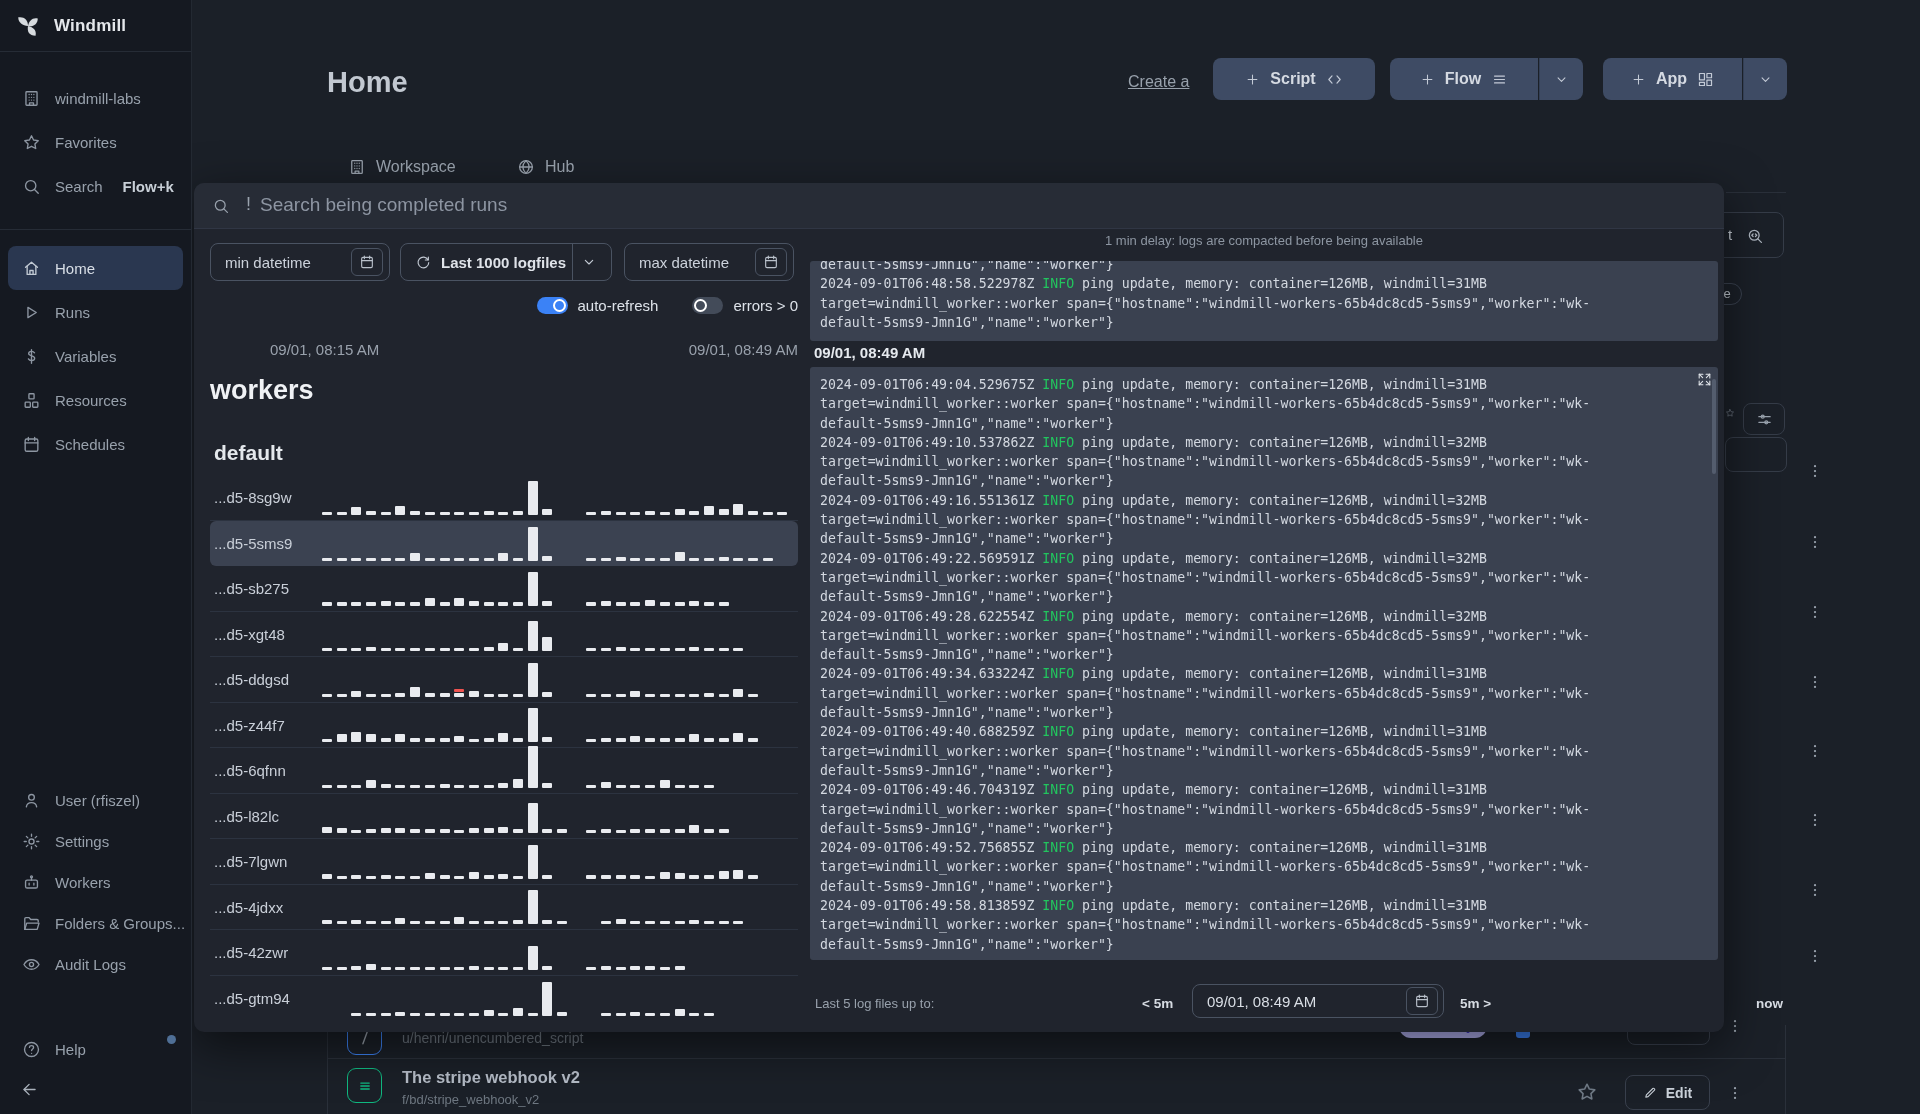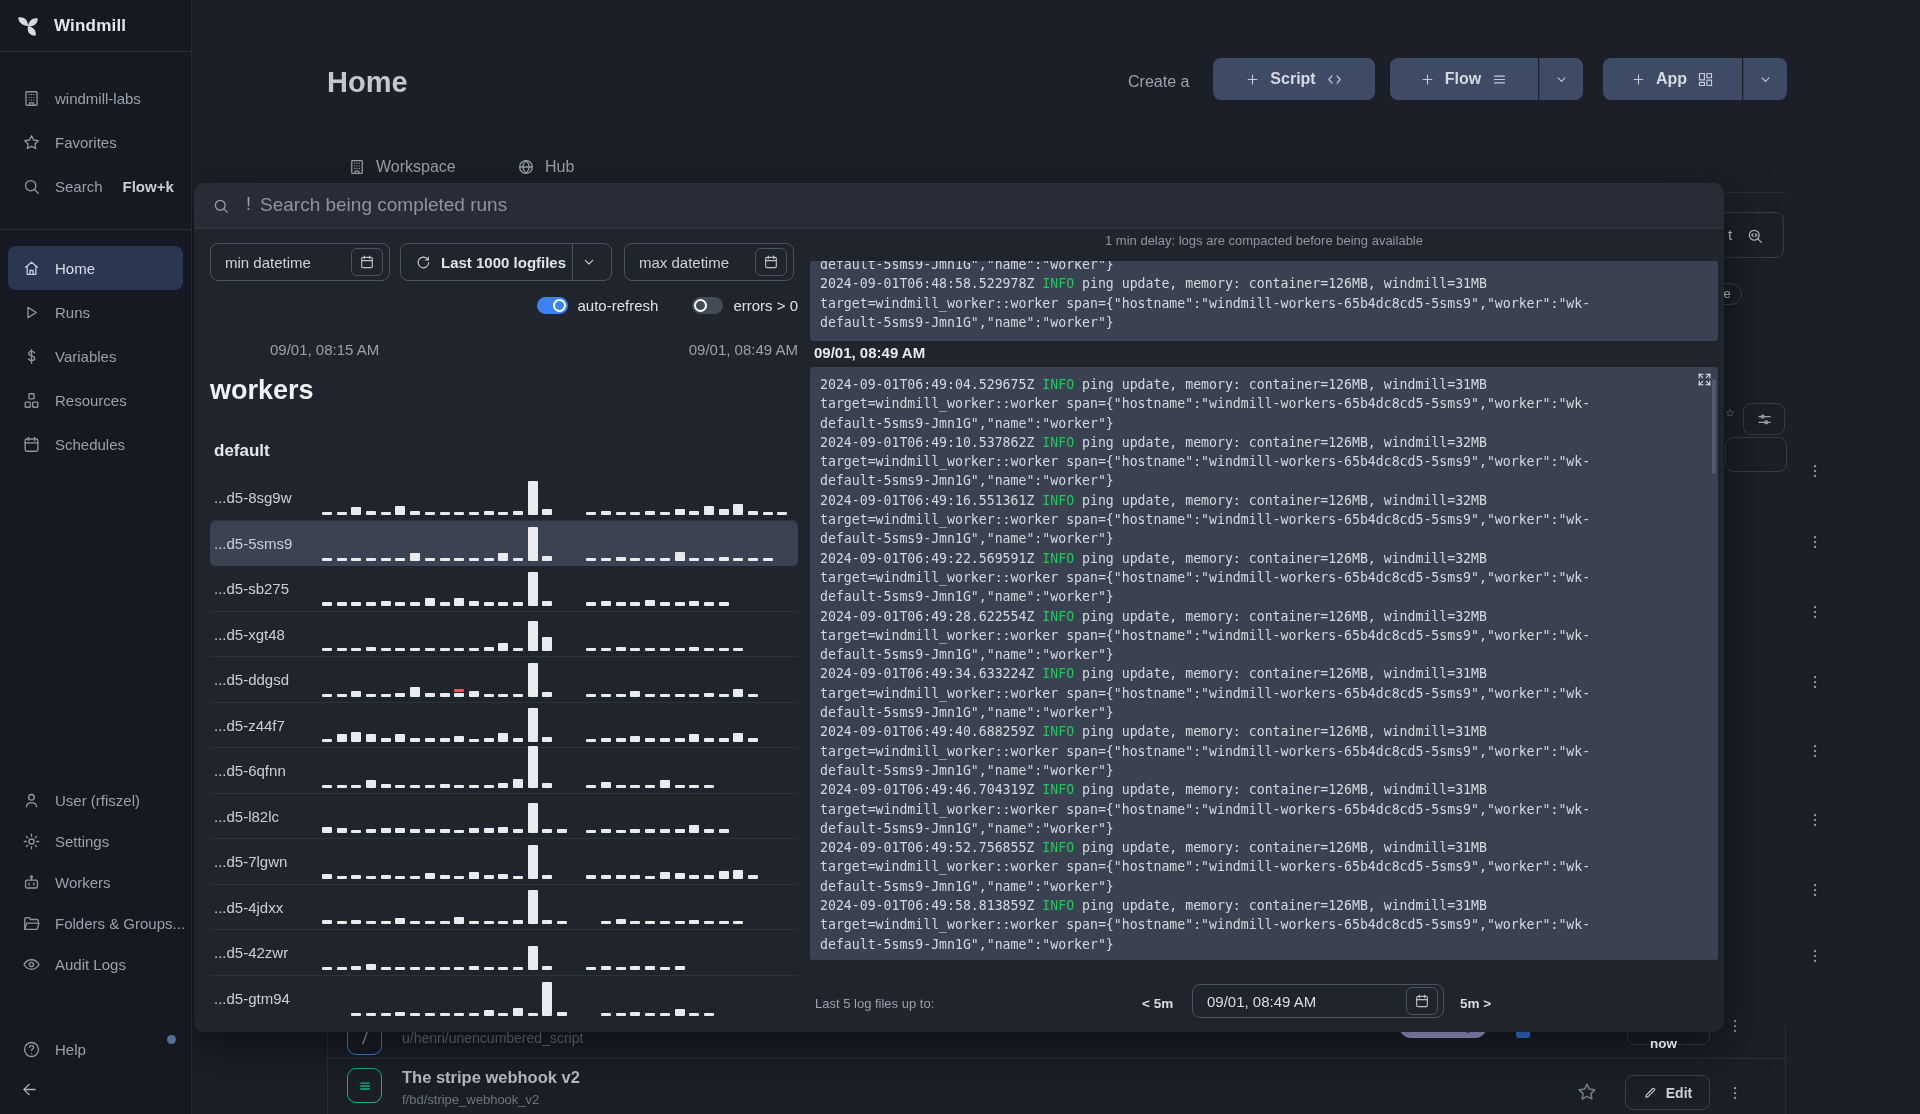--- a/index.html
+++ b/index.html
@@ -27,21 +27,21 @@
   #sb-nav { padding-top:16px; }
   #sb-bottom { position:absolute; top:780px; left:0; right:0; }
   .sb-item.compact { height:41px; }
   #help-row { position:absolute; top:1029px; left:0; right:0; }
   #help-dot { position:absolute; left:167px; top:1035px; width:9px; height:9px;
     border-radius:50%; background:#4f6f96; }
   #back-arrow { position:absolute; left:20px; top:1080px; width:19px; height:19px; color:#aab2bc; cursor:pointer; }
 
   
   #page-title { left:327px; top:66px; font-size:29px; font-weight:650; color:#c2c8d1; }
-  #create-prefix { left:1128px; top:73px; font-size:16px; color:#98a1ac; }
+  #create-prefix { left:1128px; top:73px; font-size:16px; color:#98a1ac;text-decoration:underline; }
   .cbtn { position:absolute; top:58px; height:42px; background:#3e4b64; border-radius:8px;
     display:flex; align-items:center; justify-content:center; gap:10px; color:#d5dae2;
     font-size:16px; font-weight:600; cursor:pointer; }
   .cbtn .ic { width:17px; height:17px; color:#c3cad6; }
   .cbtn .plus { width:15px; height:15px; }
   .chev-seg { position:absolute; top:58px; height:42px; width:44px; background:#3e4b64;
     border-radius:0 8px 8px 0; display:flex; align-items:center; justify-content:center;
     cursor:pointer; color:#c3cad6; }
   .chev-seg .ic { width:15px; height:15px; }
   .seg-main { border-radius:8px 0 0 8px; }
@@ -106,21 +106,21 @@
   .tgl { width:31px; height:17px; border-radius:9px; position:relative; cursor:pointer; }
   .tgl .knob { position:absolute; top:2px; width:13px; height:13px; border-radius:50%;
     border:2px solid #fff; }
   .tgl.on { background:#3b82f6; } .tgl.on .knob { right:2px; }
   .tgl.off { background:#434b59; } .tgl.off .knob { left:2px; }
   #tgl-gap { width:14px; }
   #dates { position:absolute; left:16px; top:158px; width:588px; font-size:15px; color:#99a1ac; }
   #date-start { position:absolute; left:60px; }
   #date-end { position:absolute; right:0; }
   #w-heading { position:absolute; left:16px; top:192px; font-size:27px; font-weight:800; color:#f0f2f5; }
-  #w-group { position:absolute; left:20px; top:258px; font-size:17px; font-weight:700; color:#e4e8ec; }
+  #w-group { position:absolute; left:20px; top:258px; font-size:21px; font-weight:700; color:#e4e8ec; }
   #worker-rows { position:absolute; left:16px; top:292px; width:588px; }
   .wrow { position:relative; height:45.5px; border-bottom:1px solid #2c3340; cursor:pointer; }
   .wrow:last-child { border-bottom:none; }
   .wrow.sel { background:#3b4251; border-radius:6px; border-bottom:none; }
   .wname { position:absolute; left:4px; top:0; height:45.5px; line-height:45.5px;
     font-size:15px; color:#c9cfd8; }
   .spark { position:absolute; left:112px; right:-4px; bottom:5px; height:44px;
     display:flex; align-items:flex-end; justify-content:space-between; }
   .slot { width:10px; display:flex; flex-direction:column; justify-content:flex-end; align-items:stretch; }
   .bar { background:#e9ebef; border-radius:1px; }
@@ -1914,14 +1914,14 @@
     <span class="cal-btn">
         <span class="ic">
           <svg viewBox="0 0 24 24" fill="none" stroke="currentColor" stroke-width="1.7" stroke-linecap="round" stroke-linejoin="round">
             <rect x="4" y="5" width="16" height="15.5" rx="2"></rect>
             <path d="M8 3v4M16 3v4M4 10h16"></path>
           </svg>
         </span>
       </span>
   </div>
   <div class="foot-btn" style="left:1266px;">5m &gt;</div>
-  <div class="foot-btn" style="left:1456px;margin-top:40px;">now</div>
+  <div class="foot-btn" style="left:1562px;">now</div>
 </section>
 
 </body></html>

